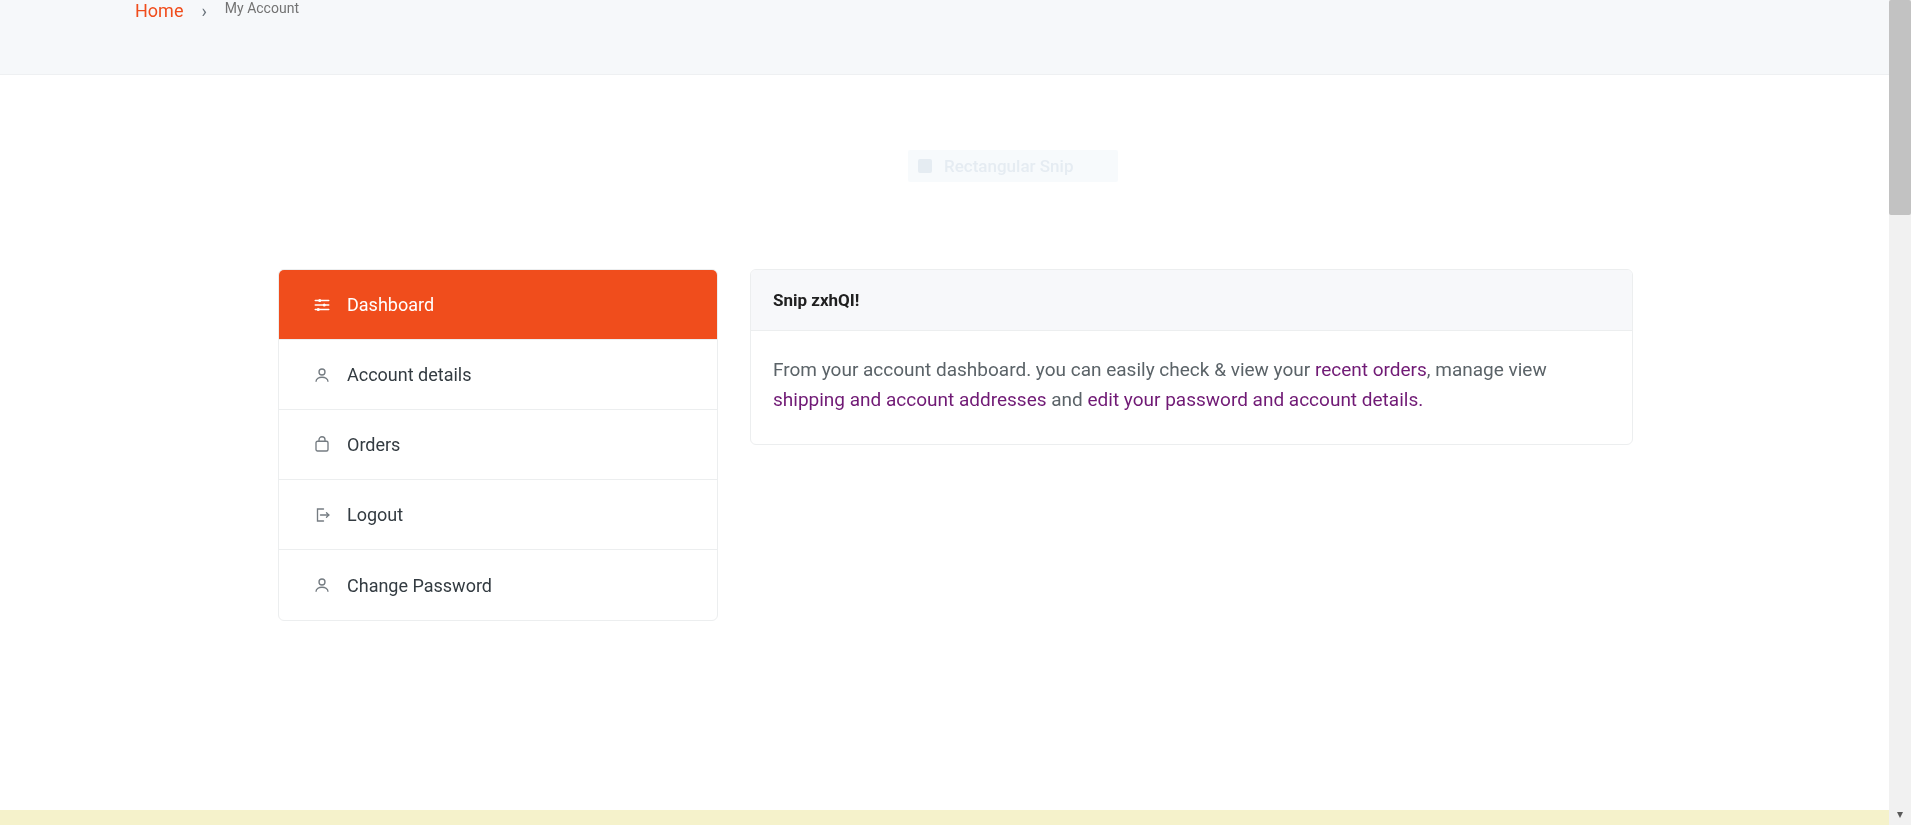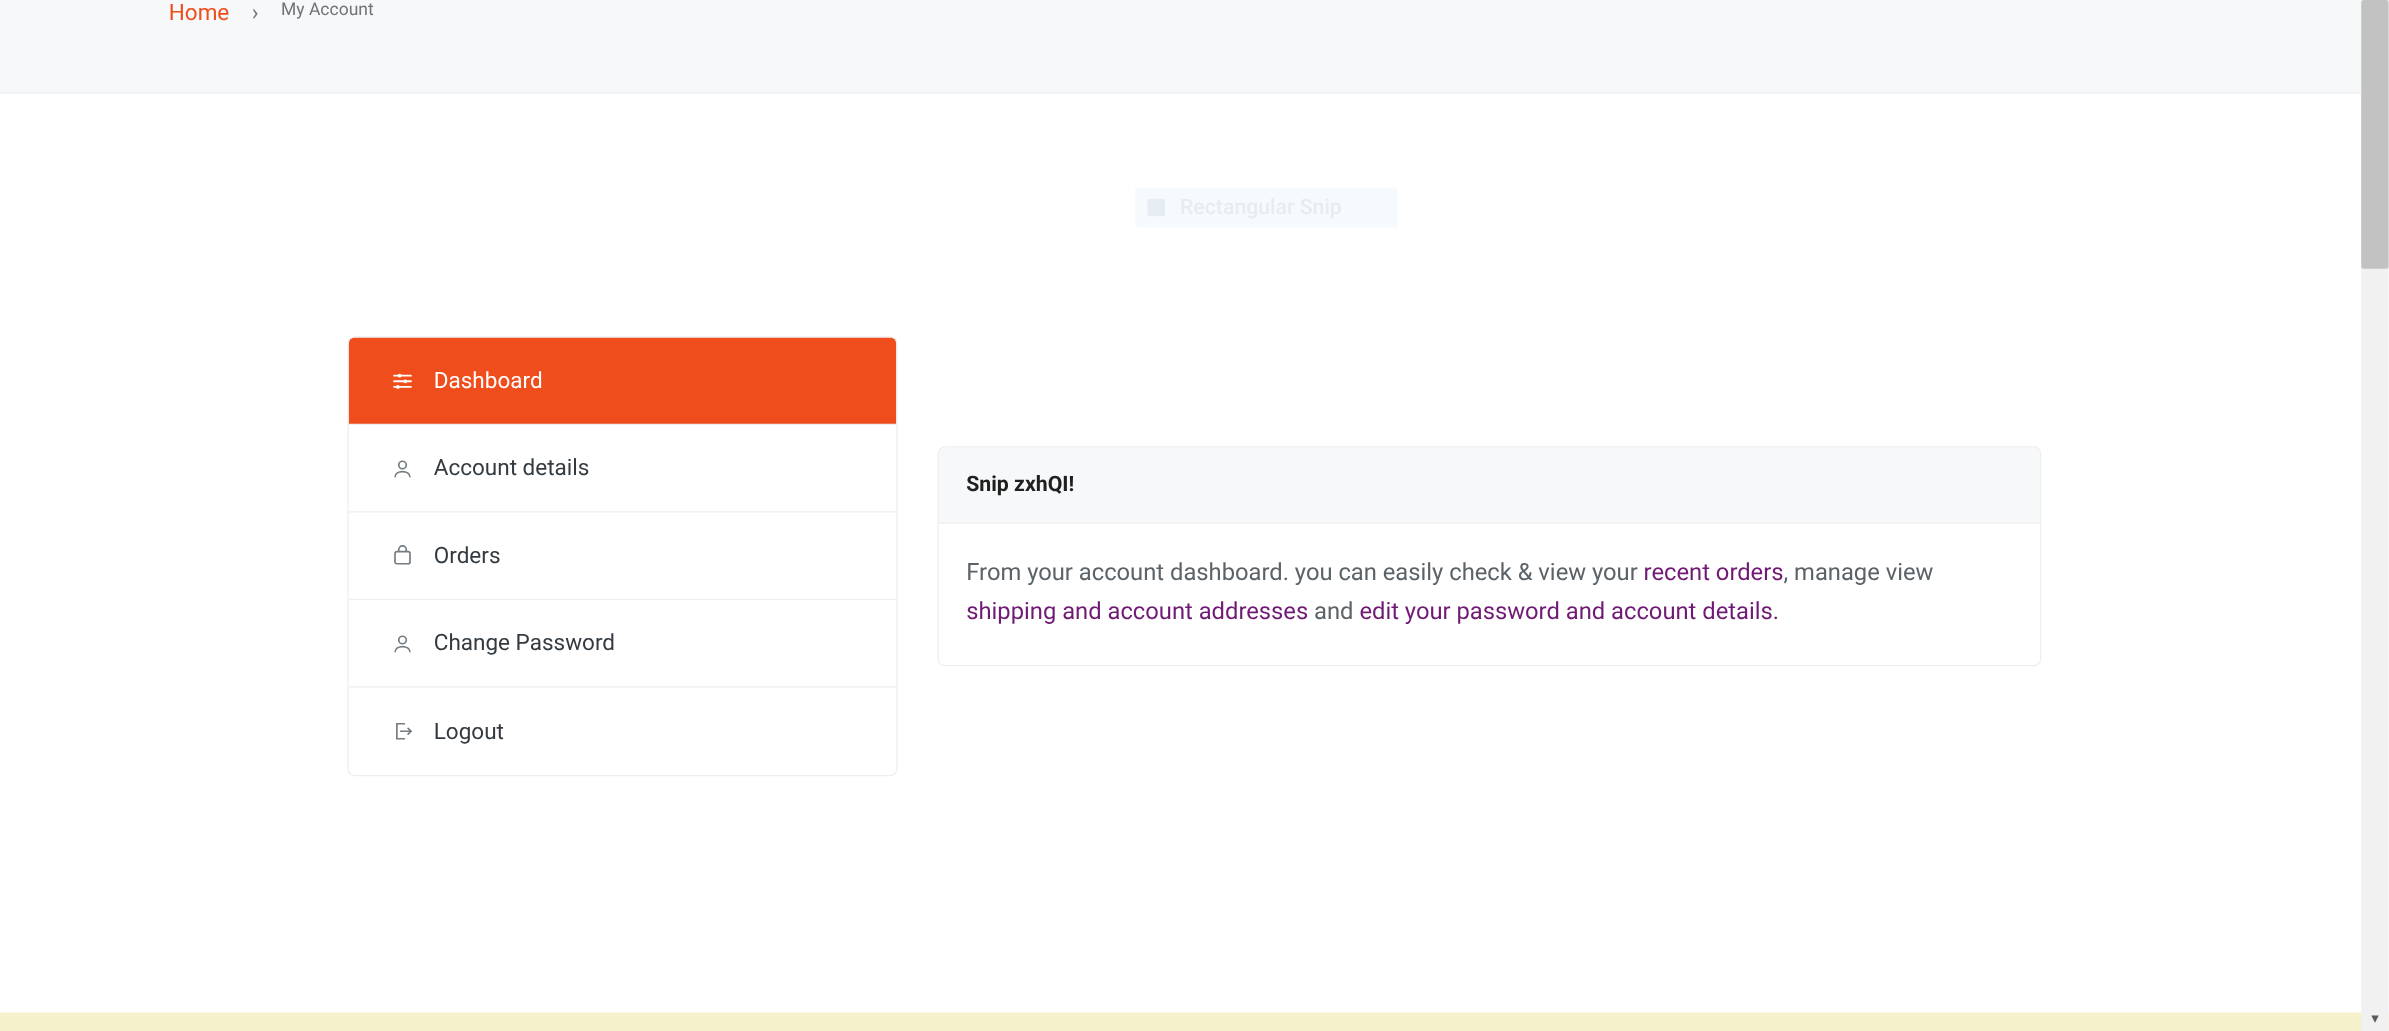--- a/index.html
+++ b/index.html
@@ -66,21 +66,21 @@
     font-size: 17px;
     font-weight: 500;
   }
 
   
   .container {
     display: flex;
     padding: 0 278px;
     margin-top: 194px;
     gap: 32px;
-    align-items: center;
+    align-items: flex-start;
   }
 
   .sidebar {
     width: 440px;
     border: 1px solid #eceeef;
     border-radius: 6px;
     overflow: hidden;
     background: #fff;
   }
   .sidebar-item {
@@ -222,39 +222,39 @@
         <svg width="18" height="18" viewBox="0 0 24 24" fill="none" stroke-width="1.8">
           <rect x="4" y="7" width="16" height="13" rx="2"></rect>
           <path d="M8 7V5a4 4 0 0 1 8 0v2"></path>
         </svg>
       </span>
       <span>Orders</span>
     </div>
 
     <div class="sidebar-item">
       <span class="icon">
-        <svg width="18" height="18" viewBox="0 0 24 24" fill="none" stroke-width="1.8">
-          <circle cx="12" cy="8" r="4"></circle>
-          <path d="M4 21c0-4 4-6 8-6s8 2 8 6"></path>
-        </svg>
-      </span>
-      <span>Change Password</span>
-    </div>
-
-    <div class="sidebar-item">
-      <span class="icon">
         <svg width="18" height="18" viewBox="0 0 24 24" fill="none" stroke-width="1.8" stroke-linecap="round">
           <path d="M14 4h-8v16h8"></path>
           <path d="M10 12h11"></path>
           <path d="M18 9l3 3-3 3"></path>
         </svg>
       </span>
       <span>Logout</span>
     </div>
 
+    <div class="sidebar-item">
+      <span class="icon">
+        <svg width="18" height="18" viewBox="0 0 24 24" fill="none" stroke-width="1.8">
+          <circle cx="12" cy="8" r="4"></circle>
+          <path d="M4 21c0-4 4-6 8-6s8 2 8 6"></path>
+        </svg>
+      </span>
+      <span>Change Password</span>
+    </div>
+
   </div>
 
   <div class="panel">
     <div class="panel-header">Snip zxhQI!</div>
     <div class="panel-body">
       <span>From your account dashboard. you can easily check &amp; view your </span><span class="lnk">recent orders</span><span>, manage view </span><span class="lnk">shipping and account addresses</span><span> and </span><span class="lnk">edit your password and account details.</span>
     </div>
   </div>
 
 </div>

